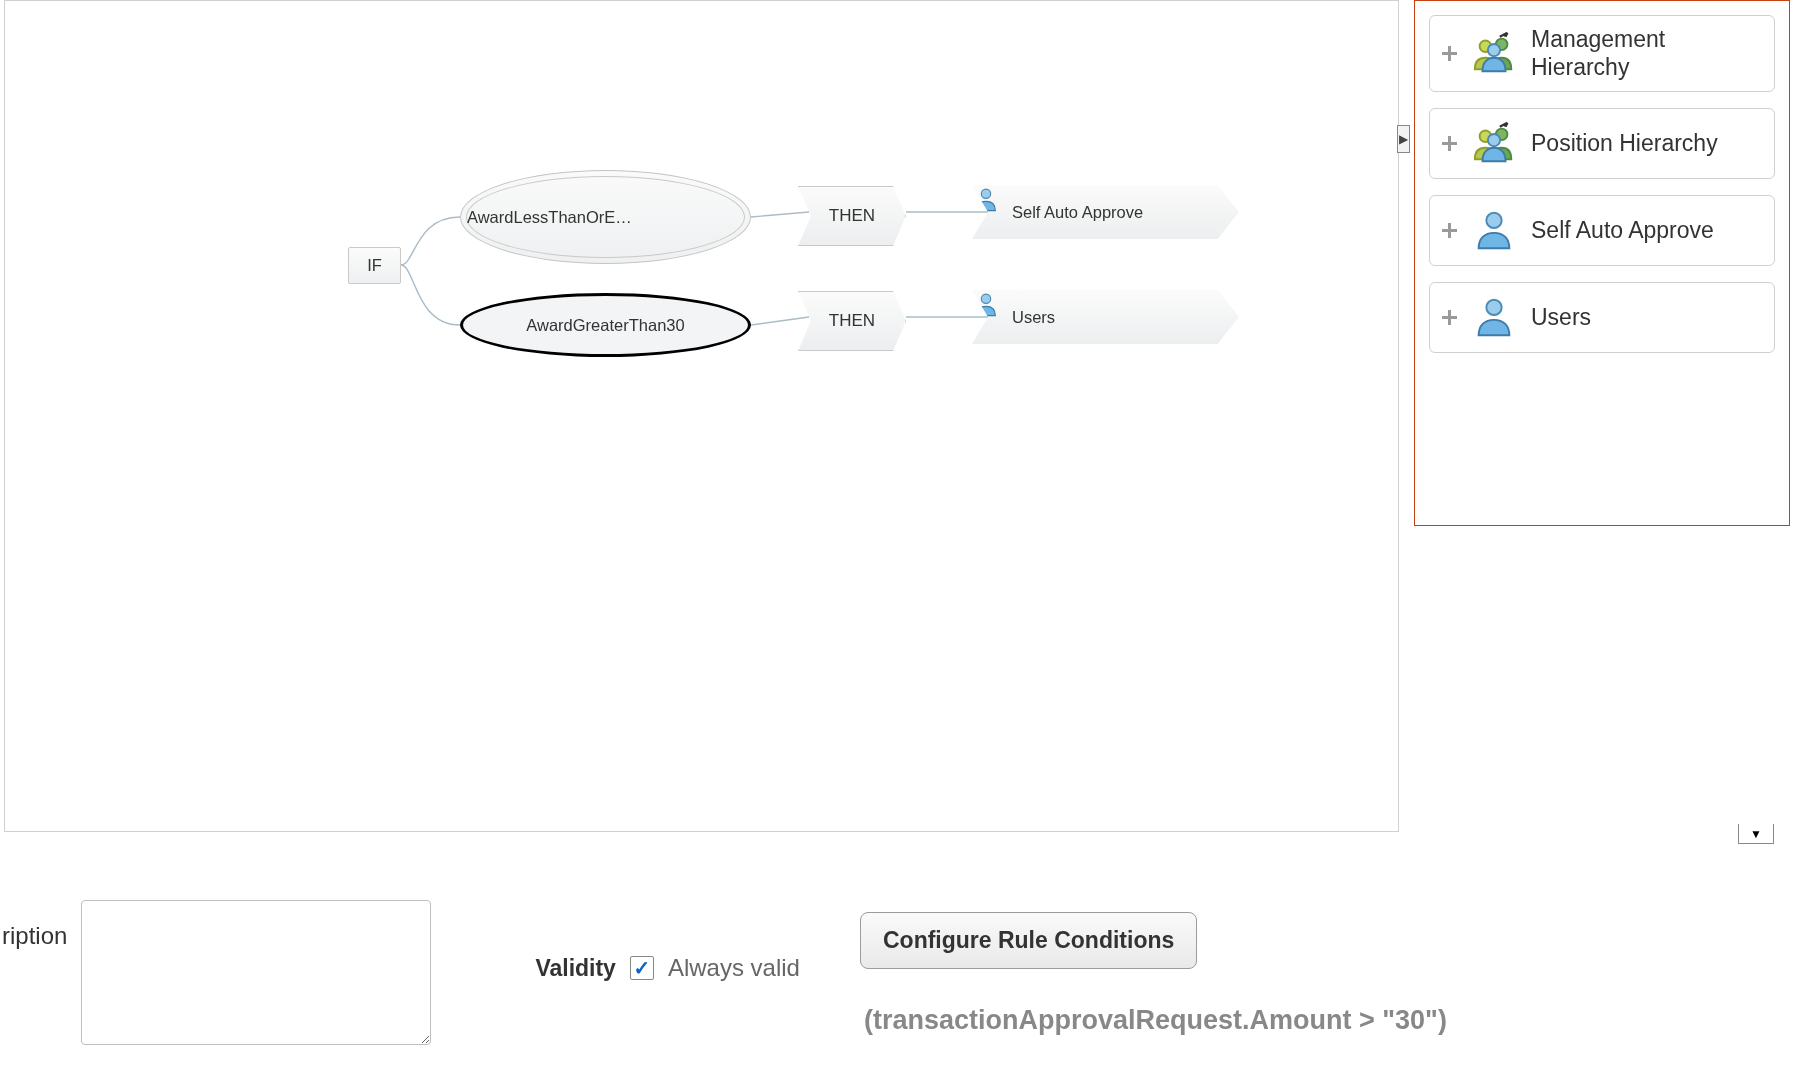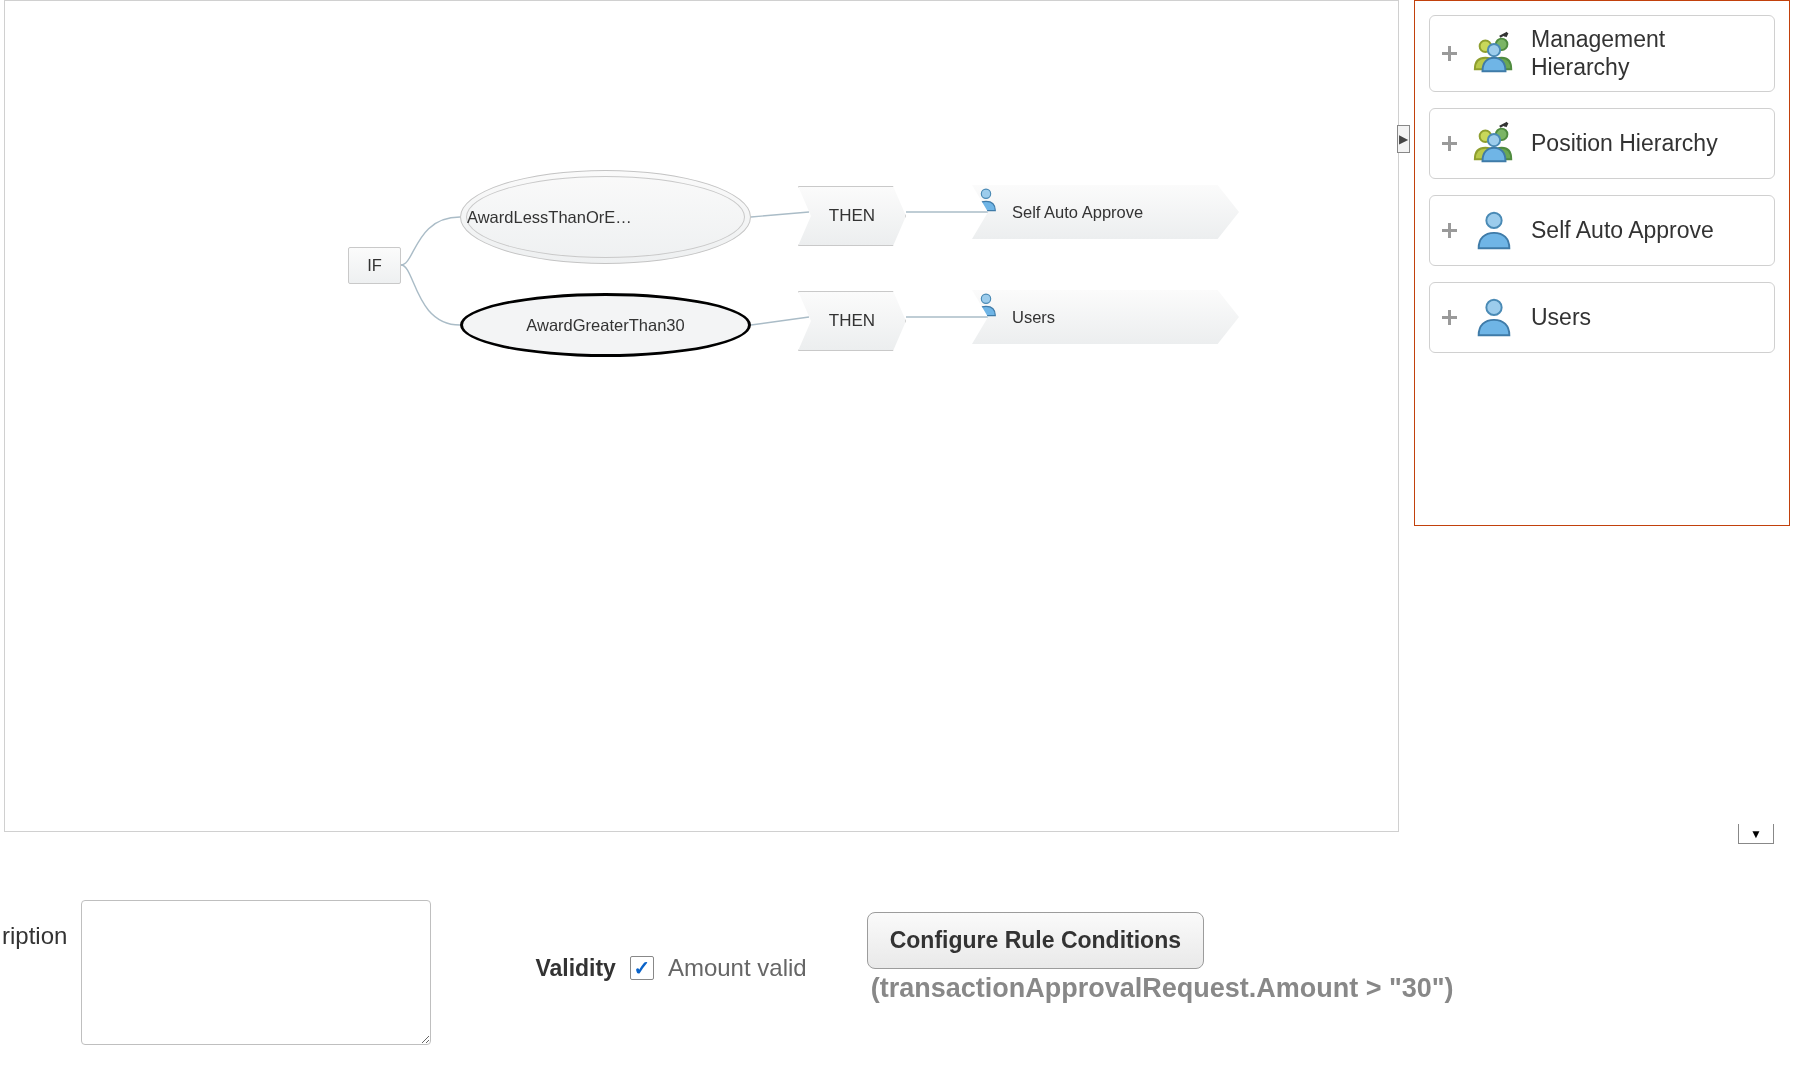--- a/index.html
+++ b/index.html
@@ -234,21 +234,21 @@
     color: #0a63c9;
     font-size: 20px;
     font-weight: bold;
     cursor: pointer;
     background: #fff;
   }
   .valid-text { font-size: 24px; color: #666; }
   .cond-block {
     display: flex;
     flex-direction: column;
-    gap: 4px;
+    gap: 36px;
     padding-top: 12px;
   }
   .cfg-btn {
     padding: 14px 22px;
     border: 1px solid #9c9c9c;
     border-radius: 8px;
     background: linear-gradient(#fafafa, #e9e9e9);
     font-size: 23px;
     font-weight: 700;
     color: #333;
@@ -385,21 +385,21 @@
 
   <div class="bottom-row">
     <div class="field-block">
       <span class="desc-label">ription</span>
       <textarea class="desc-input" style=""></textarea>
     </div>
 
     <div class="valid-block">
       <span class="valid-label">Validity</span>
       <span class="check">✓</span>
-      <span class="valid-text">Amount valid</span>
+      <span class="valid-text">Always valid</span>
     </div>
 
     <div class="cond-block">
       <button class="cfg-btn">Configure Rule Conditions</button>
       <span class="cond-expr">(transactionApprovalRequest.Amount &gt; "30")</span>
     </div>
   </div>
 
 </div>
 

